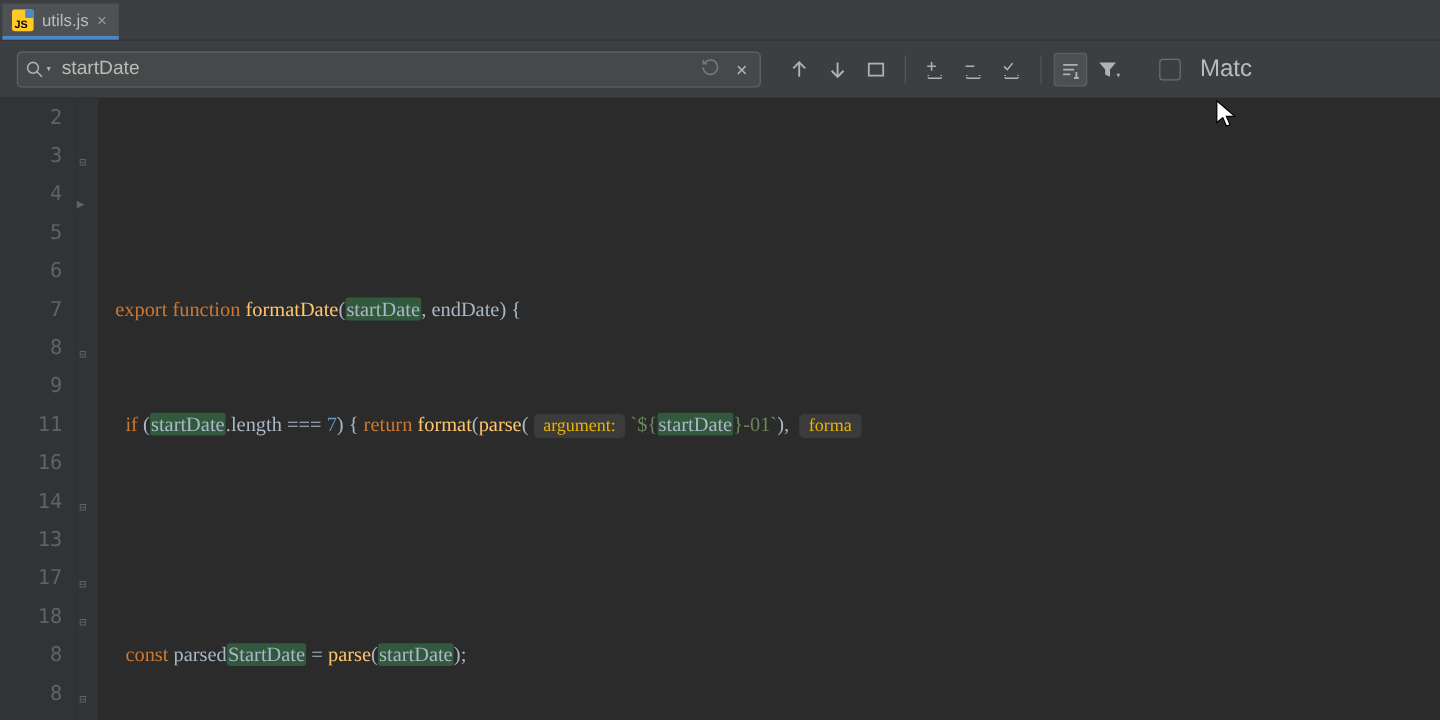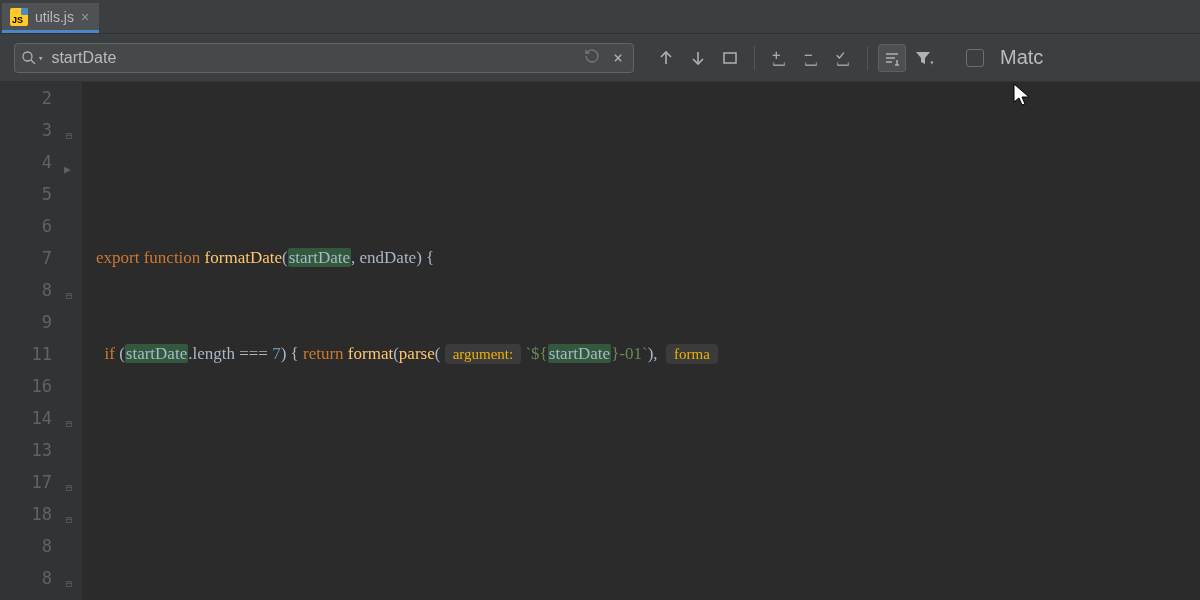--- a/index.html
+++ b/index.html
@@ -167,20 +167,21 @@
     <span class="fold" style="top:326px">⊟</span>
     <span class="fold" style="top:390px">⊟</span>
     <span class="fold" style="top:422px">⊟</span>
     <span class="fold" style="top:486px">⊟</span>
   </div>
   <div class="code">
     <div class="line"></div>
     <div class="line"><span class="kw">export </span><span class="kw">function </span><span class="fn">formatDate</span><span>(</span><span class="hl">startDate</span><span>, endDate) {</span></div>
     <div class="line"><span class="kw">  if </span><span>(</span><span class="hl">startDate</span><span>.length === </span><span style="color:#6897bb">7</span><span>) { </span><span class="kw">return </span><span class="fn">format</span><span>(</span><span class="fn">parse</span><span>( </span><span class="hint">argument:</span><span class="str"> `${</span><span class="hl">startDate</span><span class="str">}-01`</span><span>),  </span><span class="hint">forma</span></div>
     <div class="line"></div>
+    <div class="line"><span class="kw">  const </span><span>parsed</span><span class="hl">StartDate</span><span> = </span><span class="fn">parse</span><span>(</span><span class="hl">startDate</span><span>);</span></div>
     
     
     
     
     
     
     
     
     
     

